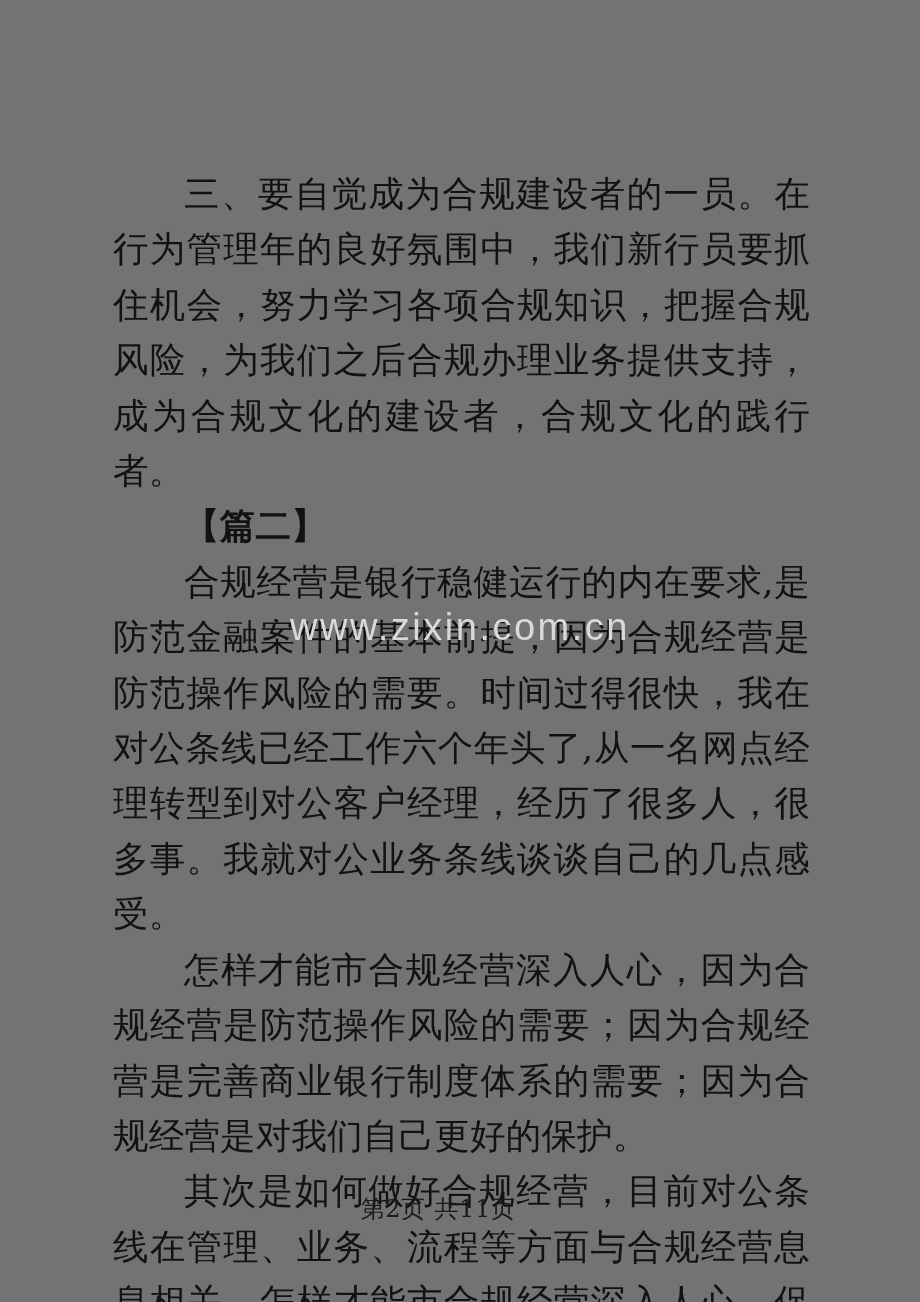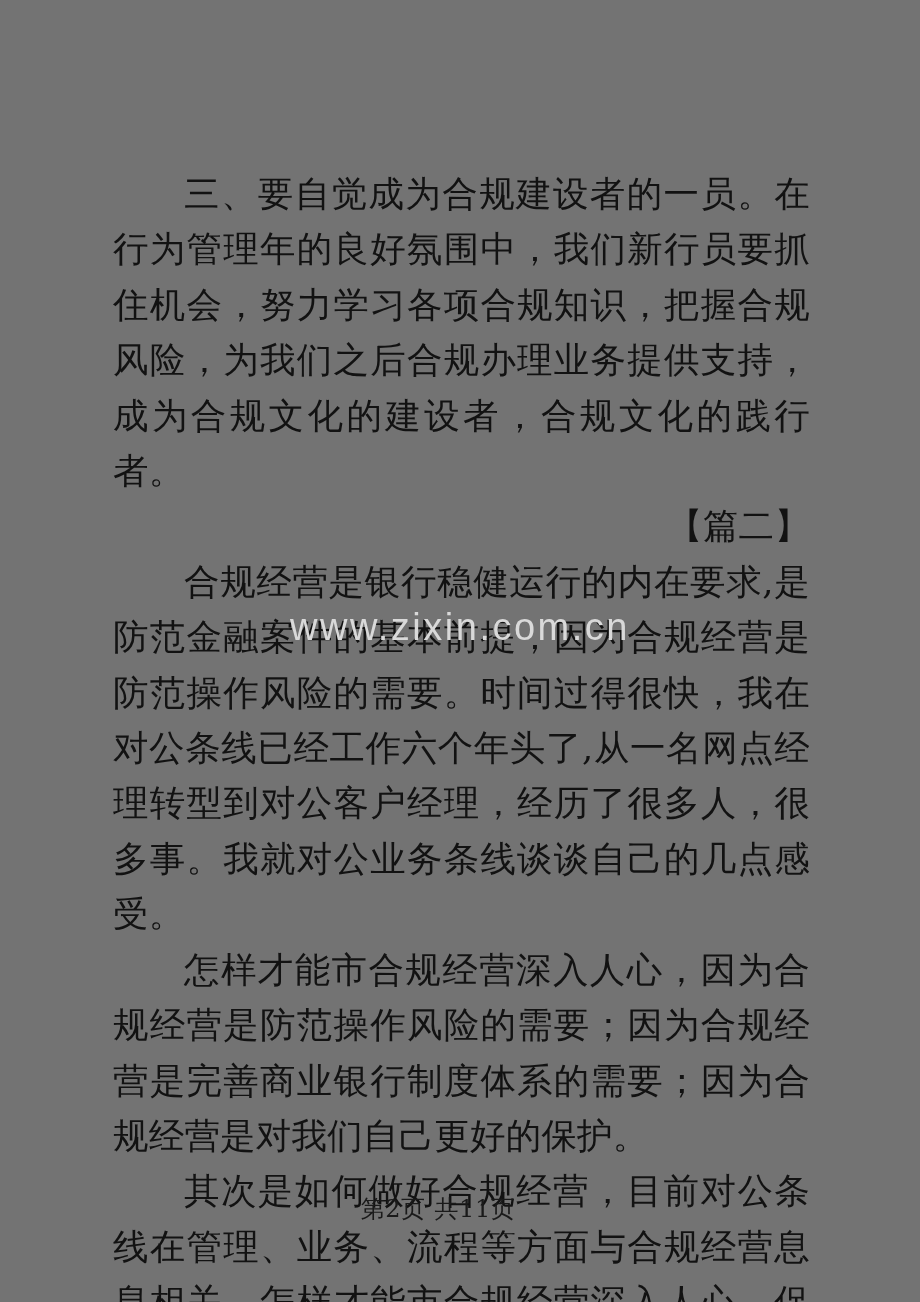--- a/index.html
+++ b/index.html
@@ -39,22 +39,22 @@
     text-align: justify;
     text-justify: inter-character;
     text-indent: 71px;
     letter-spacing: 0.2px;
     word-break: break-all;
     font-family: "DejaVu Serif", "Liberation Serif", serif;
     font-weight: 400;
   }
 
   .para.heading {
-    text-align: right;
-    font-weight: 400;
+    text-align: left;
+    font-weight: 700;
   }
 
   
   #watermark {
     position: absolute;
     left: 0;
     top: 604px;
     width: 920px;
     text-align: center;
     font-size: 38px;

